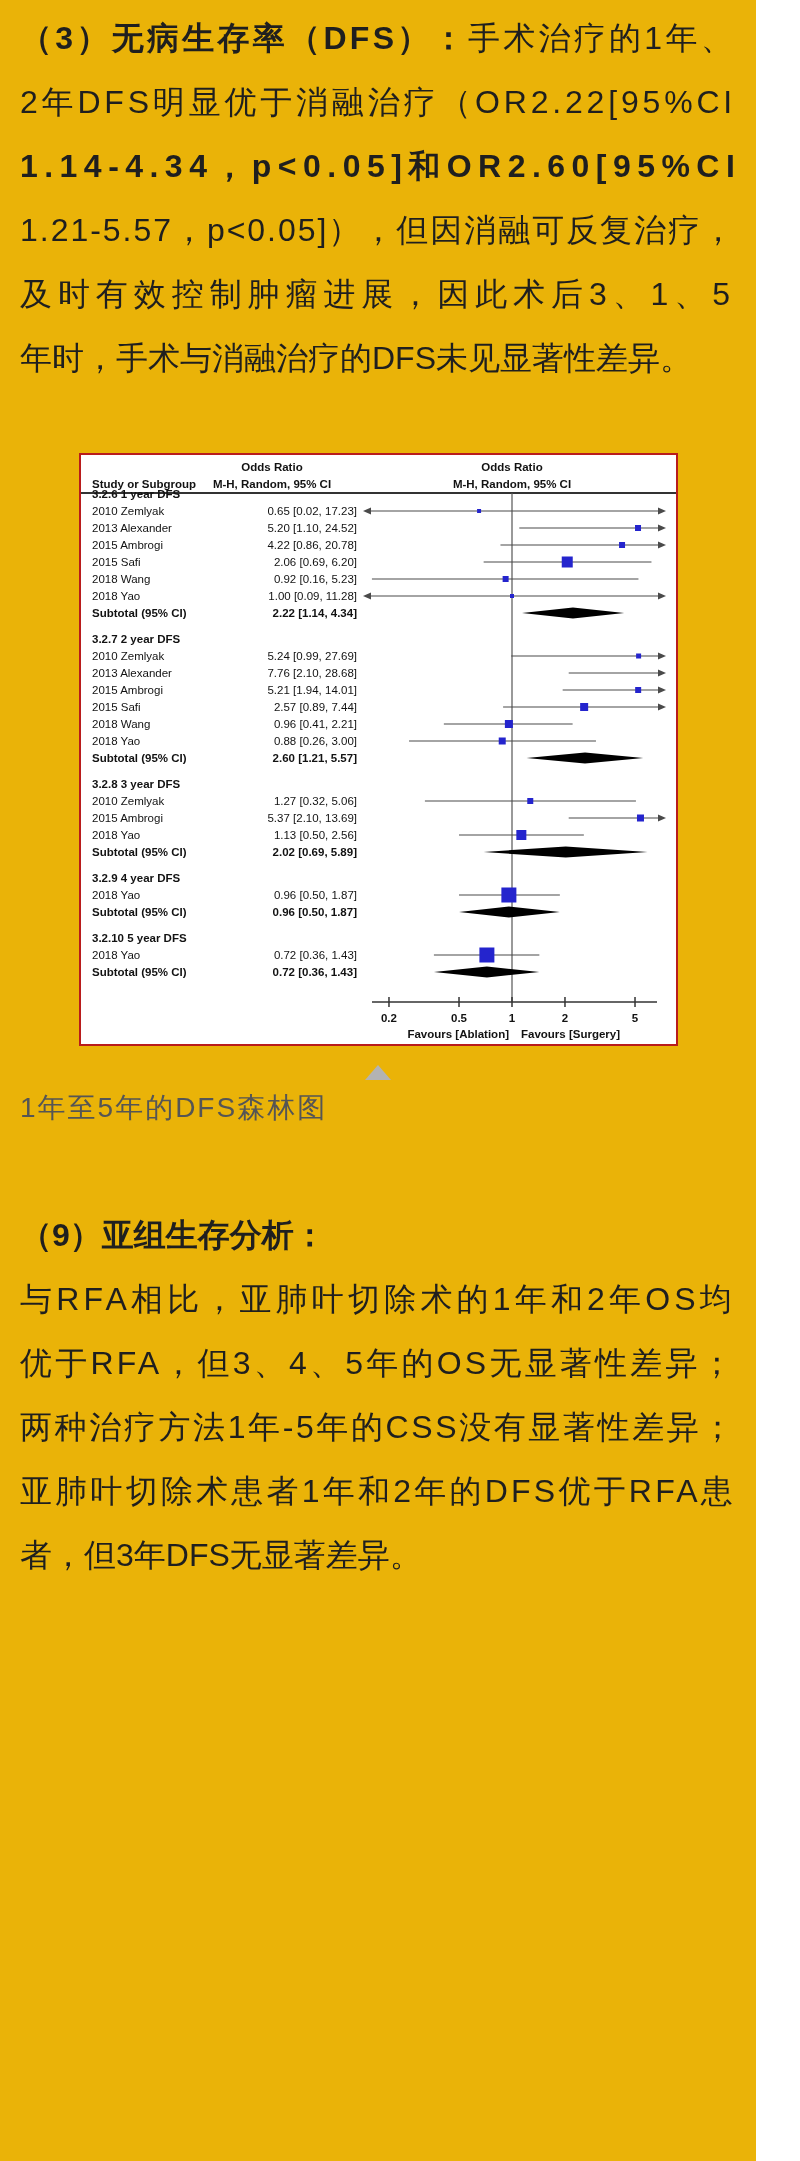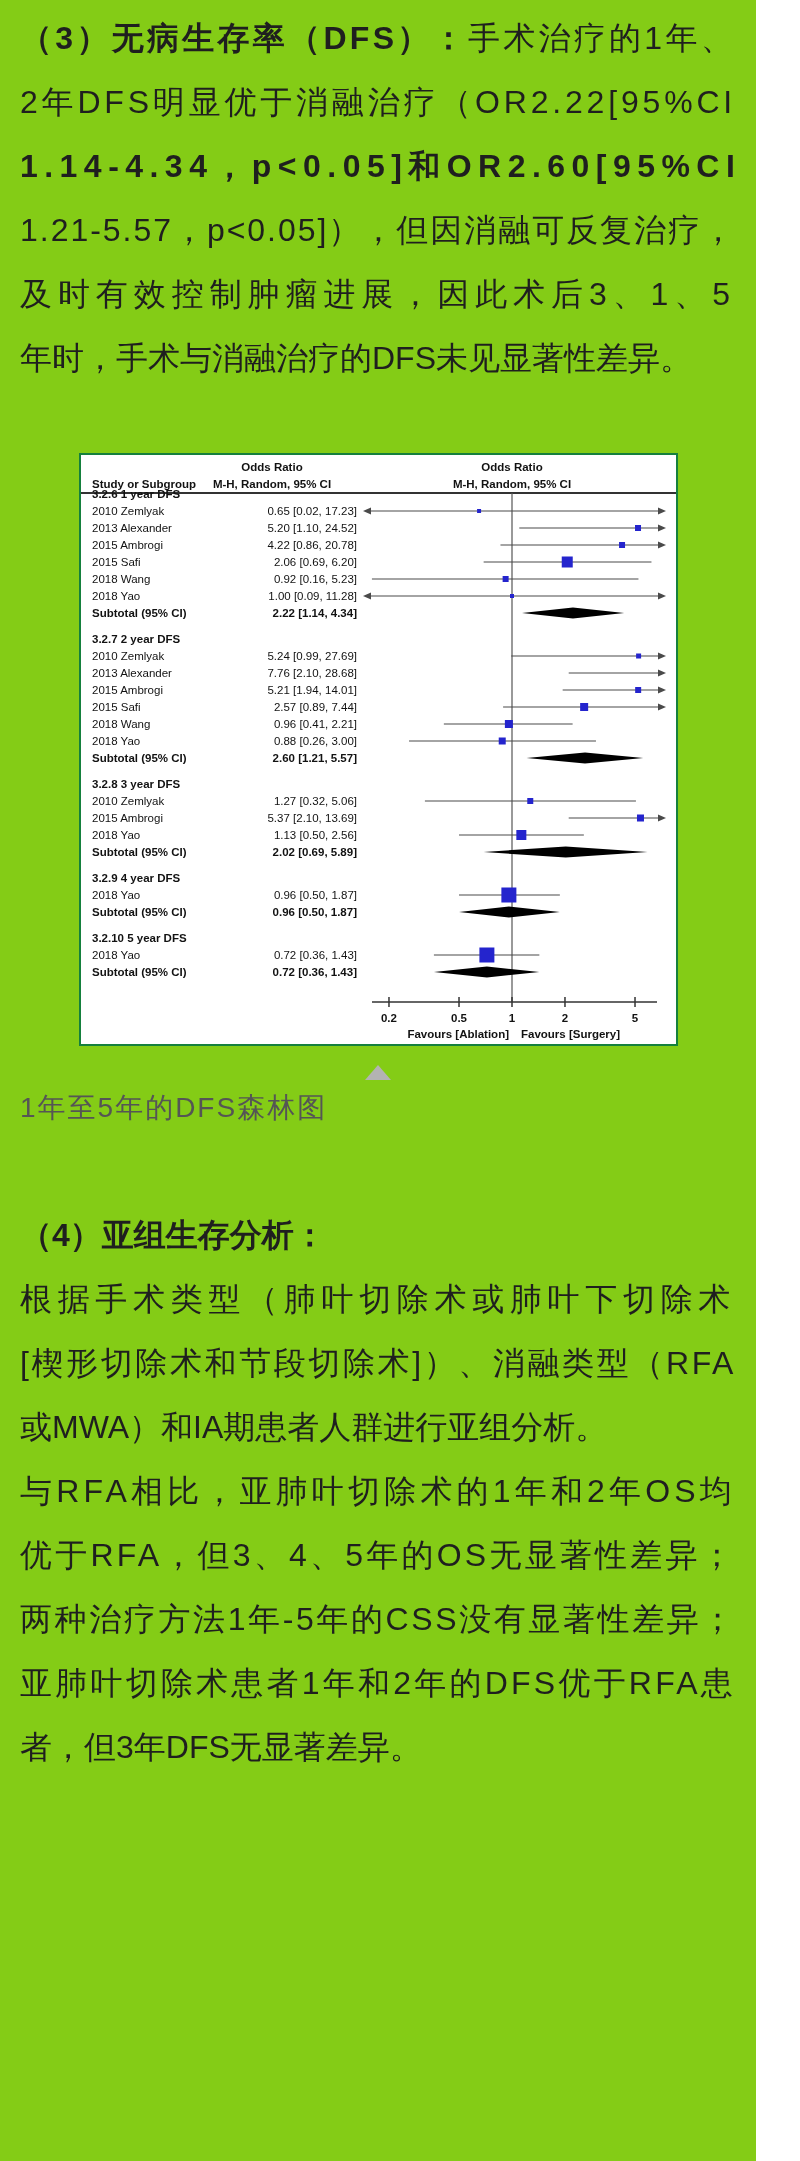--- a/index.html
+++ b/index.html
@@ -1,25 +1,25 @@
 <!DOCTYPE html>
 <html><head>
 <meta charset="utf-8">
 <style>
   html,body{margin:0;padding:0;background:#ffffff;}
-  .page{position:relative;width:756px;height:2161px;overflow:hidden;background:#84cc16;
+  .page{position:relative;width:756px;height:2161px;overflow:hidden;background:#eab308;
         font-family:"Liberation Sans","DejaVu Sans",sans-serif;}
   .content{width:716px;margin:0 auto;color:#1f1f1f;font-size:32px;line-height:64px;}
   .para{margin:0;}
   .line{height:64px;white-space:nowrap;overflow:visible;}
   .line b{font-weight:700;}
   .hd{margin:0;font-weight:700;height:64px;white-space:nowrap;}
   #p1{margin-top:6px;}
   .figure{margin-top:63px;}
-  .plotbox{width:595px;height:589px;border:2px solid #15803d;margin:0 auto;background:#fff;}
+  .plotbox{width:595px;height:589px;border:2px solid #b91c1c;margin:0 auto;background:#fff;}
   .plotbox svg text{font-family:"Liberation Sans","DejaVu Sans",sans-serif;fill:#121212;}
   .fp-t{font-size:11.5px;font-weight:400;}
   .fp-b{font-size:11.5px;font-weight:700;}
   .pointer{width:0;height:0;border-left:13px solid transparent;border-right:13px solid transparent;
            border-bottom:15px solid #b3b3b3;margin:19px auto 0 auto;}
   .figcaption{margin-top:8px;text-align:left;font-size:28px;line-height:40px;color:#555555;letter-spacing:2px;}
   .heading-4{margin-top:75px;}
 </style>
 </head>
 <body>
@@ -212,26 +212,21 @@
               <text x="554.0187207631393" y="567" text-anchor="middle" class="fp-b">5</text>
               <text x="428" y="583" text-anchor="end" class="fp-b">Favours [Ablation]</text>
               <text x="440" y="583" class="fp-b">Favours [Surgery]</text>
             </g>
           </svg>
       </div>
       <div class="pointer"></div>
       <div class="figcaption">1年至5年的DFS森林图</div>
     </div>
 
-    <div class="hd heading-4">（4）亚组生存分析：</div>
-    <div class="para">
-        <div class="line j"><span class="ls" style="letter-spacing: 5.68421px;">根据手术类型（肺叶切除术或肺叶下切除术</span></div>
-        <div class="line j"><span class="ls" style="letter-spacing: 2.60802px;">[楔形切除术和节段切除术]）、消融类型（RFA</span></div>
-        <div class="line"><span class="ls">或MWA）和IA期患者人群进行亚组分析。</span></div>
-      </div>
+    <div class="hd heading-4">（9）亚组生存分析：</div>
     <div class="para">
         <div class="line j"><span class="ls" style="letter-spacing: 4.17898px;">与RFA相比，亚肺叶切除术的1年和2年OS均</span></div>
         <div class="line j"><span class="ls" style="letter-spacing: 3.22351px;">优于RFA，但3、4、5年的OS无显著性差异；</span></div>
         <div class="line j"><span class="ls" style="letter-spacing: 2.60666px;">两种治疗方法1年-5年的CSS没有显著性差异；</span></div>
         <div class="line j"><span class="ls" style="letter-spacing: 3.22486px;">亚肺叶切除术患者1年和2年的DFS优于RFA患</span></div>
         <div class="line"><span class="ls">者，但3年DFS无显著差异。</span></div>
       </div>
 
   </div>
 </div>

